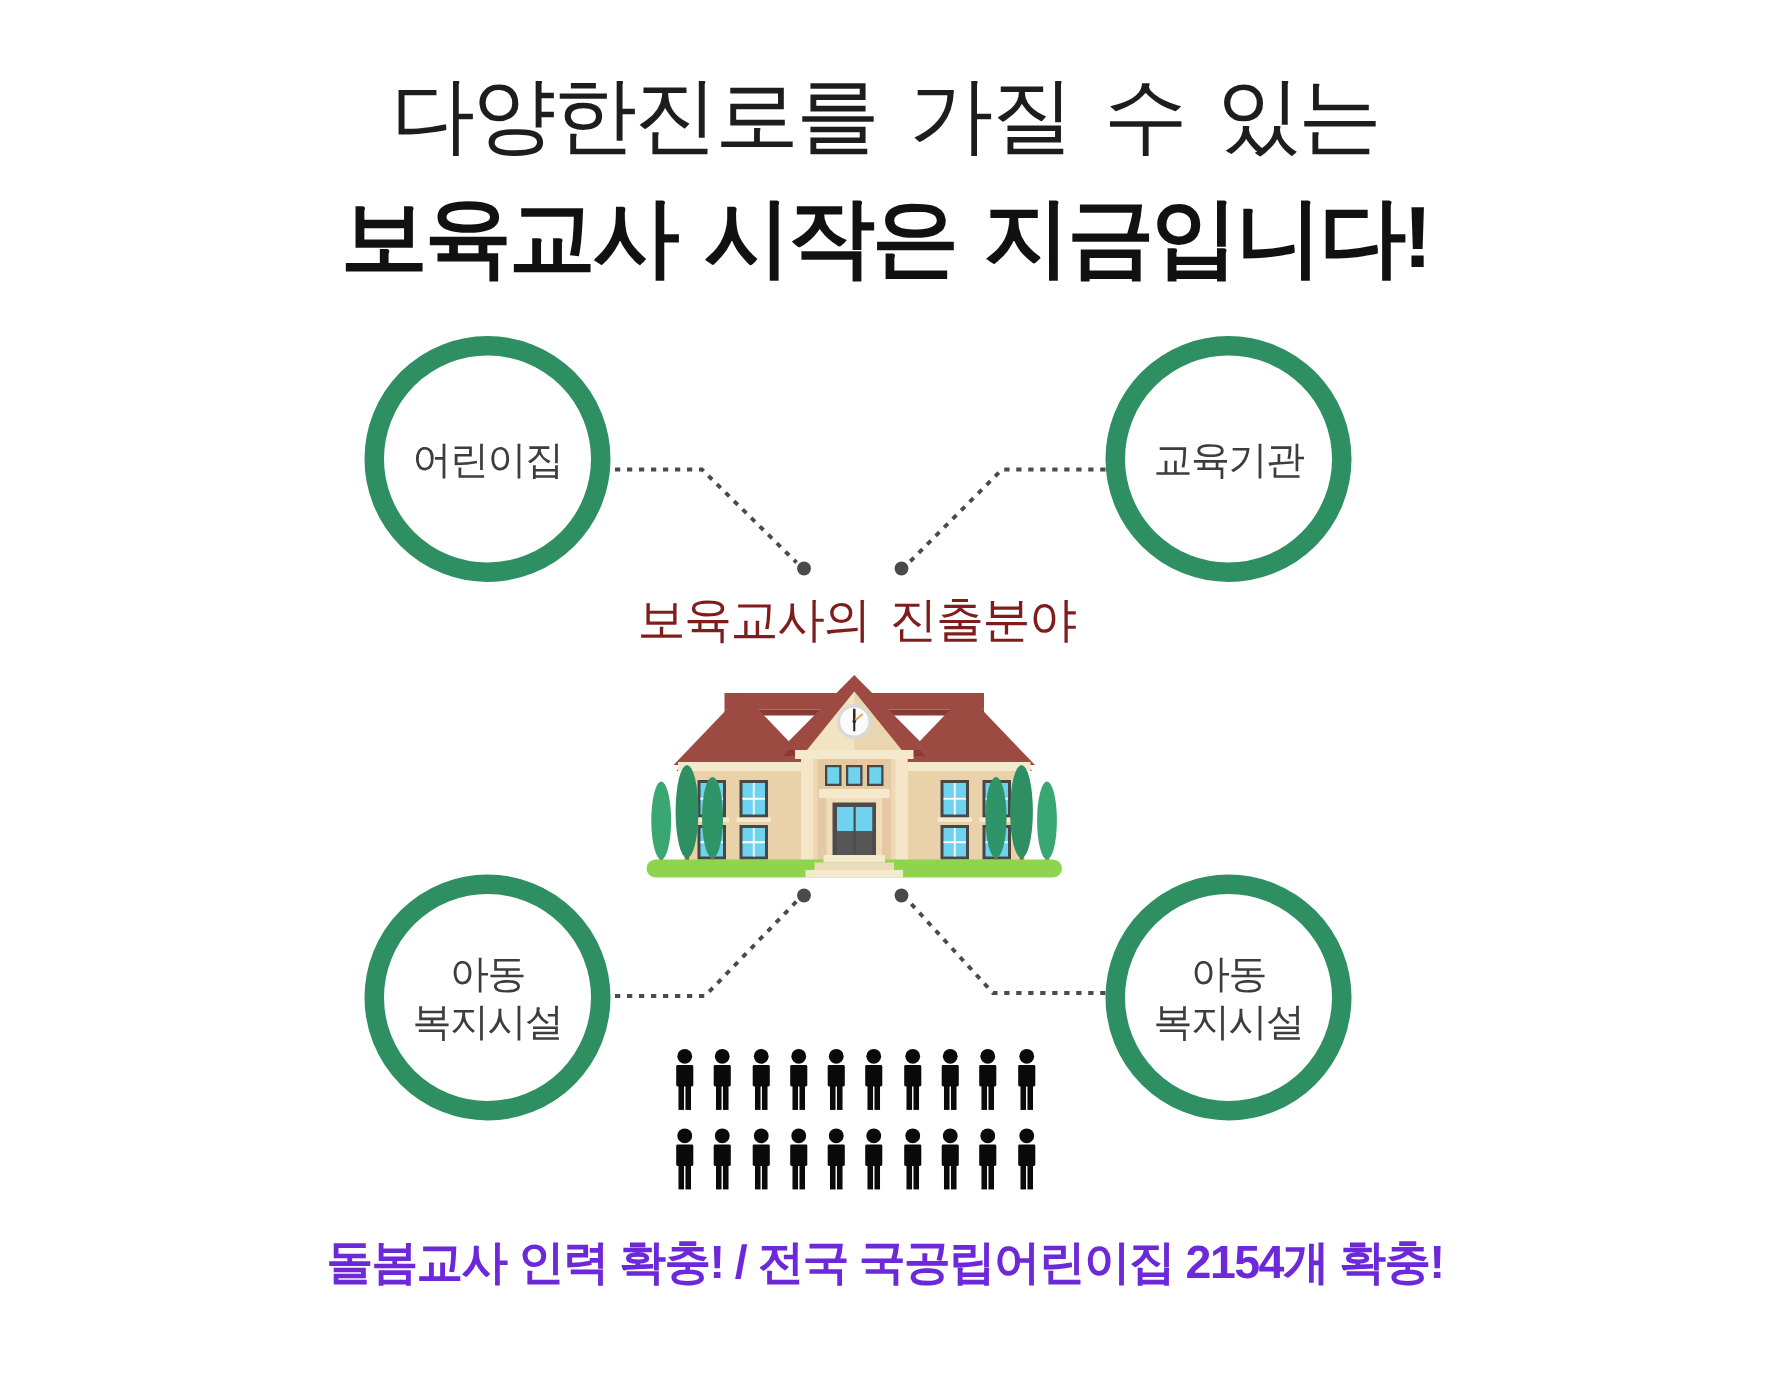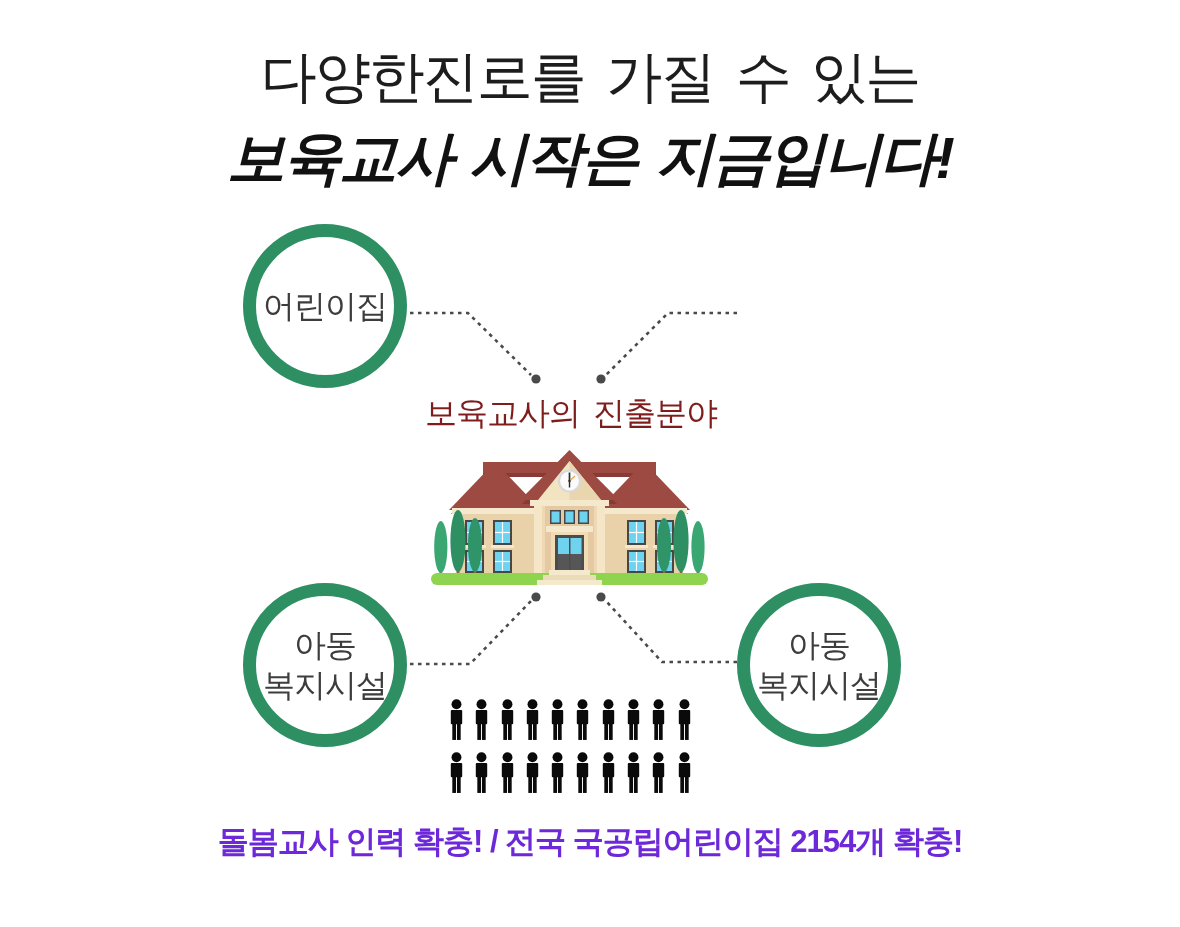--- a/index.html
+++ b/index.html
@@ -7,29 +7,29 @@
     position:relative;width:1180px;height:891px;background:#ffffff;overflow:hidden;
     font-family:"Liberation Sans","DejaVu Sans",sans-serif;
   }
   
   .title-line1{
     position:absolute;top:40px;left:0;right:0;text-align:center;
     font-size:56px;font-weight:300;letter-spacing:-2px;word-spacing:8px;color:#1d1d1d;
   }
   .title-line2{
     position:absolute;top:120px;left:0;right:0;text-align:center;
-    font-size:58px;font-weight:800;letter-spacing:-2px;word-spacing:4px;color:#111111;font-style:italic;
+    font-size:58px;font-weight:800;letter-spacing:-2px;word-spacing:4px;color:#111111;
   }
   
   .node-circle{
     position:absolute;width:164px;height:164px;box-sizing:border-box;
     border:13px solid #2e8f63;border-radius:50%;background:#ffffff;
     display:flex;align-items:center;justify-content:center;text-align:center;
   }
-  .node-circle .cl-line{display:block;font-size:32px;line-height:1.25;color:#3d3d3d;letter-spacing:-1px;}
+  .node-circle .cl-line{display:block;font-size:26px;line-height:1.25;color:#3d3d3d;letter-spacing:-1px;}
   .node-tl{left:243px;top:224px;}
   .node-tr{left:737px;top:224px;}
   .node-bl{left:243px;top:583px;}
   .node-br{left:737px;top:583px;}
   
   .center-label{
     position:absolute;top:392px;left:0;width:1142px;text-align:center;
     font-size:32px;color:#7f1d1d;letter-spacing:-1px;word-spacing:5px;
   }
   
@@ -64,20 +64,26 @@
       <circle cx="536" cy="379" r="4.6"></circle>
       <circle cx="601" cy="379" r="4.6"></circle>
       <circle cx="536" cy="597" r="4.6"></circle>
       <circle cx="601" cy="597" r="4.6"></circle>
     </g>
   </svg>
 
   <div class="node-circle node-tl">
     <div>
       <span class="cl-line">어린이집</span>
+      <span class="cl-line"></span>
+    </div>
+  </div>
+  <div class="node-circle node-tr">
+    <div>
+      <span class="cl-line">교육기관</span>
       <span class="cl-line"></span>
     </div>
   </div>
   <div class="node-circle node-bl">
     <div>
       <span class="cl-line">아동</span>
       <span class="cl-line">복지시설</span>
     </div>
   </div>
   <div class="node-circle node-br">

